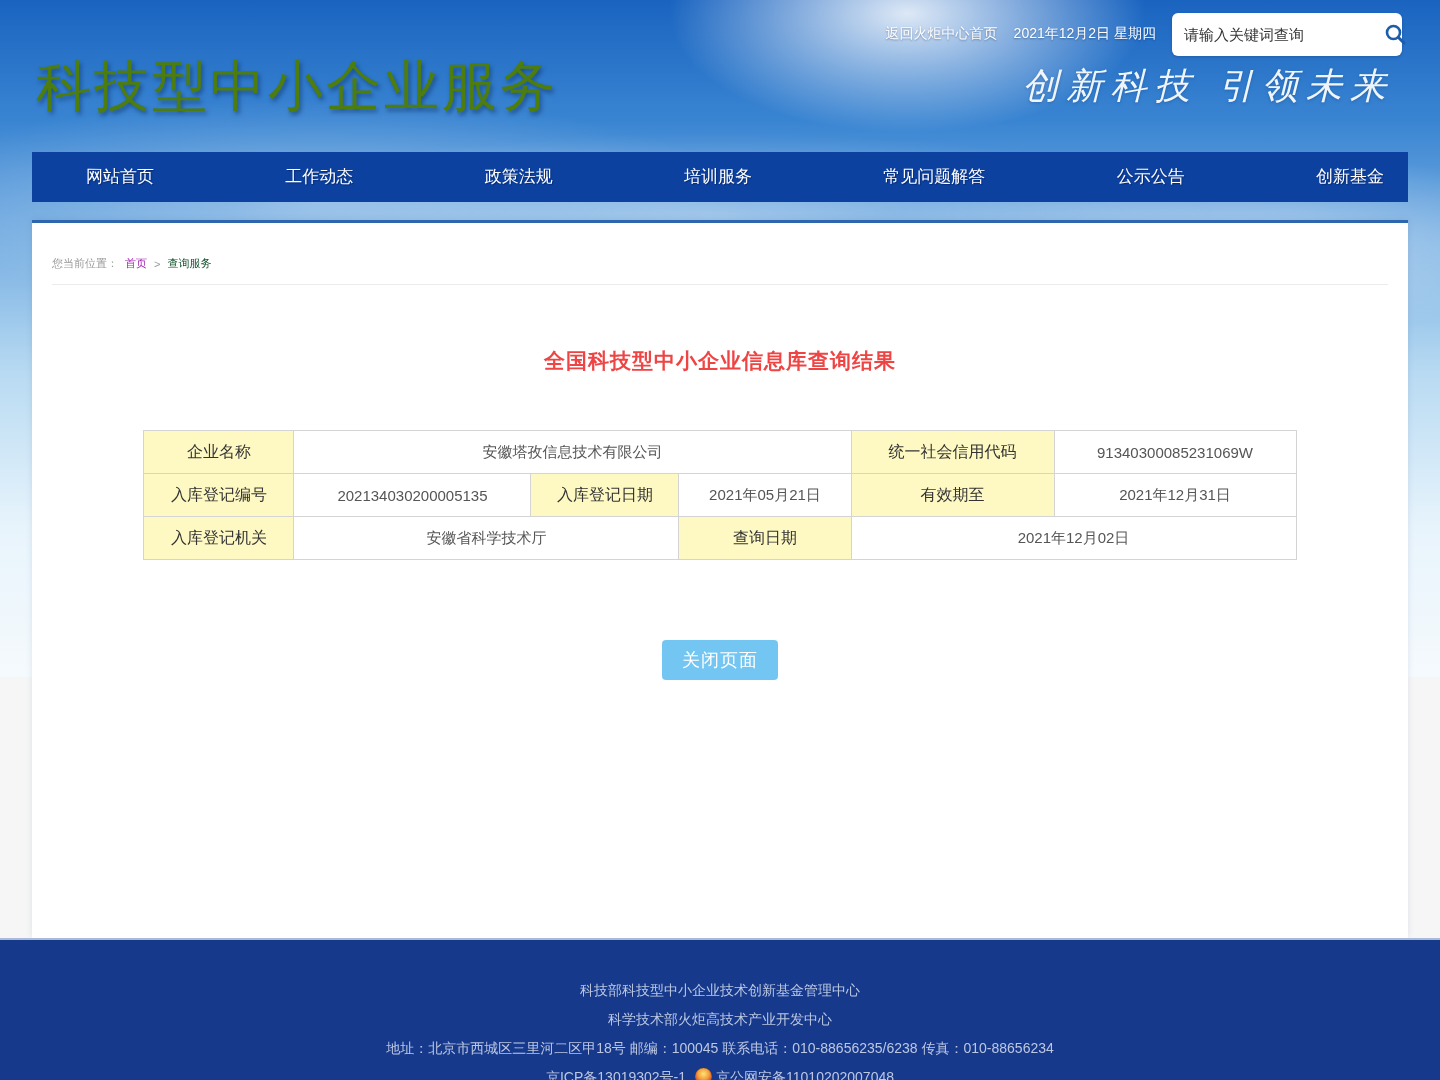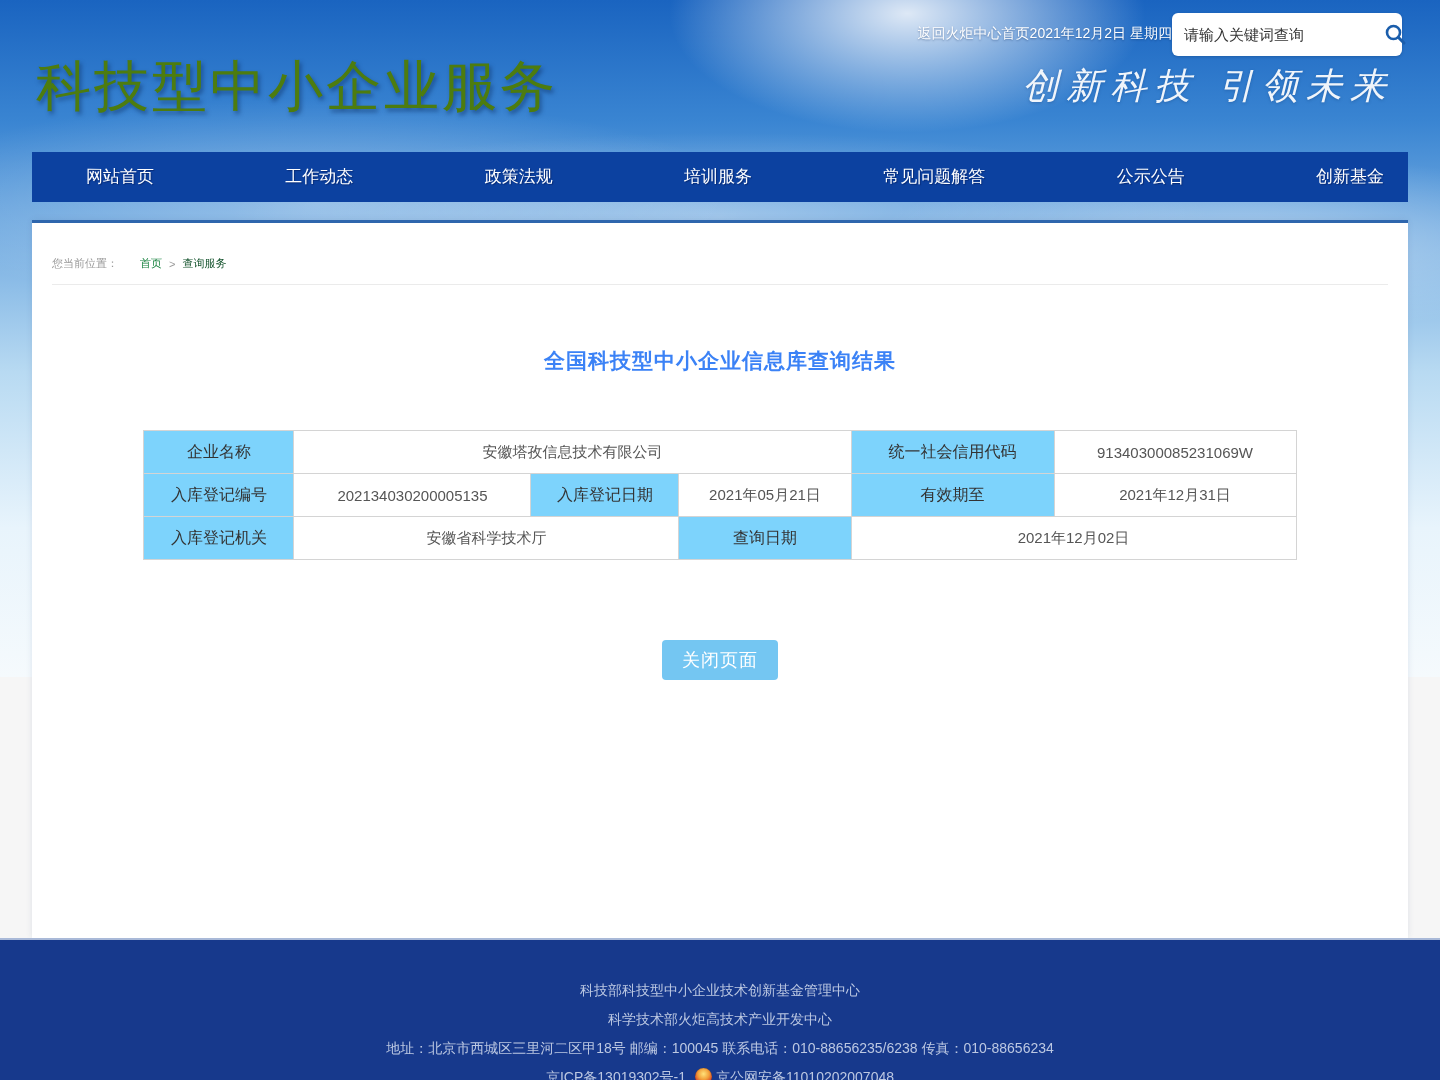--- a/index.html
+++ b/index.html
@@ -14,21 +14,21 @@
     background:
       radial-gradient(ellipse 340px 170px at 63% 2%, rgba(255,255,255,.85), rgba(255,255,255,0) 70%),
       radial-gradient(ellipse 520px 130px at 86% 36%, rgba(255,255,255,.45), rgba(255,255,255,0) 70%),
       radial-gradient(ellipse 620px 150px at 22% 30%, rgba(255,255,255,.30), rgba(255,255,255,0) 70%),
       radial-gradient(ellipse 700px 120px at 50% 32%, rgba(255,255,255,.35), rgba(255,255,255,0) 70%),
       linear-gradient(180deg,#1a64c0 0%, #3a85d2 18%, #6fa9e0 33%, #b8daf2 55%, #e8f4fc 78%, #f5fafd 100%);
   }
   
   .topbar {
     position:absolute; top:12px; right:38px; height:44px;
-    display:flex; align-items:center; z-index:5;
+    display:flex; align-items:center; gap:16px; z-index:5;
   }
   .topbar a { color:#fff; font-size:14px; text-decoration:none; text-shadow:0 1px 2px rgba(0,30,80,.4); }
   .topbar .date { color:#fff; font-size:14px; text-shadow:0 1px 2px rgba(0,30,80,.4); }
   .searchbox {
     width:230px; height:43px; background:#fff; border-radius:6px;
     display:flex; align-items:center; padding:0 10px 0 12px;
     box-shadow:0 1px 3px rgba(0,30,80,.25);
   }
   .searchbox input {
     flex:1; border:none; outline:none; font-size:15px; color:#222;
@@ -62,35 +62,35 @@
   
   .card {
     position:absolute; top:220px; left:32px; width:1376px; height:718px;
     background:#fff; border-top:3px solid #2e66ad; z-index:4;
     box-shadow:0 0 6px rgba(40,70,120,.12);
   }
   .breadcrumb {
     margin:33px 20px 0 20px; font-size:11px; color:#999;
     display:flex; align-items:center; gap:7px;
   }
-  .breadcrumb a.home { color:#15803d; text-decoration:none;margin-left:15px; }
+  .breadcrumb a.home { color:#a21caf; text-decoration:none; }
   .breadcrumb .sep { color:#999; }
   .breadcrumb a.current { color:#14532d; text-decoration:none; }
   .bc-divider { margin:13px 20px 0 20px; border-bottom:1px solid #ebebeb; }
   .page-title {
     margin-top:62px; text-align:center;
-    font-size:21px; font-weight:bold; color:#3b82f6; letter-spacing:1px;
+    font-size:21px; font-weight:bold; color:#ef4444; letter-spacing:1px;
   }
   
   .result-table { width:1152px; margin:55px auto 0; border-collapse:collapse; table-layout:fixed; }
   .result-table td {
     border:1px solid #d4d4d4; height:43px; text-align:center;
     font-size:15px; color:#555; overflow:hidden; white-space:nowrap;
   }
-  .result-table td.lbl { background:#7dd3fc; font-size:16px; color:#333; }
+  .result-table td.lbl { background:#fef9c3; font-size:16px; color:#333; }
   
   .close-btn {
     display:block; margin:80px auto 0; width:116px; height:40px;
     background:#74c6f2; color:#fff; font-size:18px; border:none; border-radius:4px;
     font-family:"Liberation Sans", sans-serif; cursor:pointer; letter-spacing:1px;
   }
   
   .footer {
     position:absolute; top:938px; left:0; width:1440px; height:142px;
     background:#17398c; border-top:2px solid #a9b9d8;

